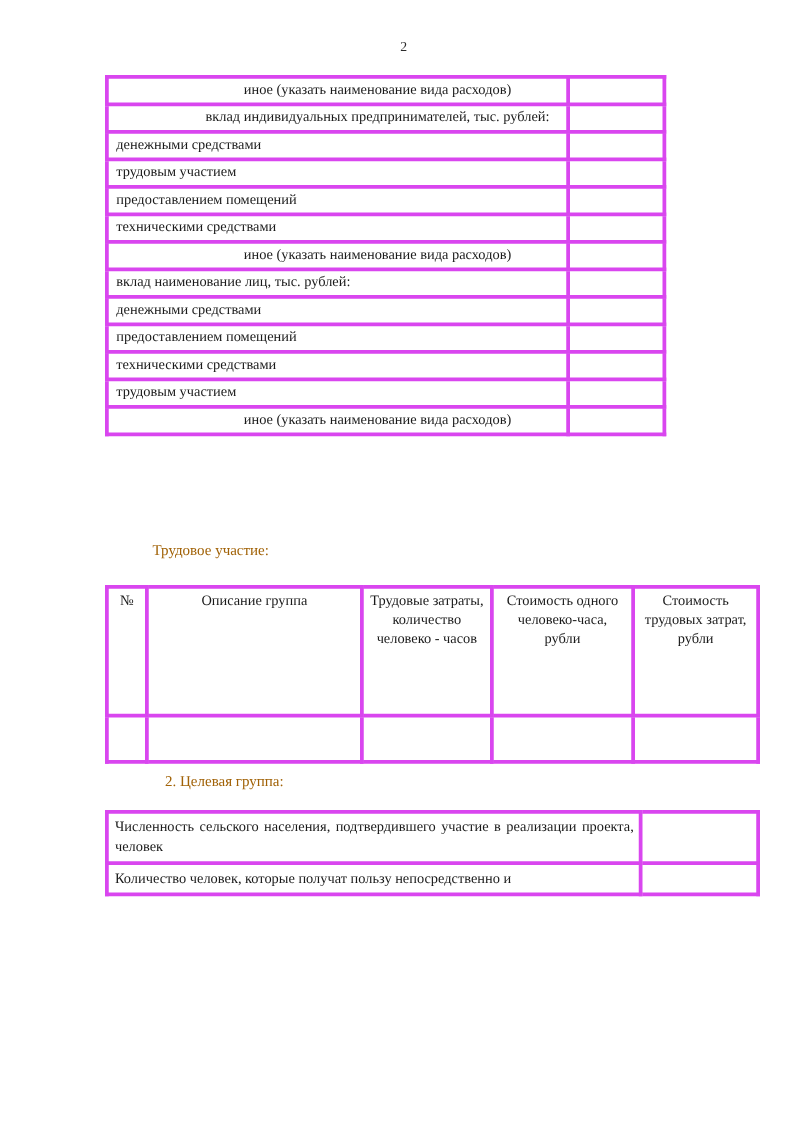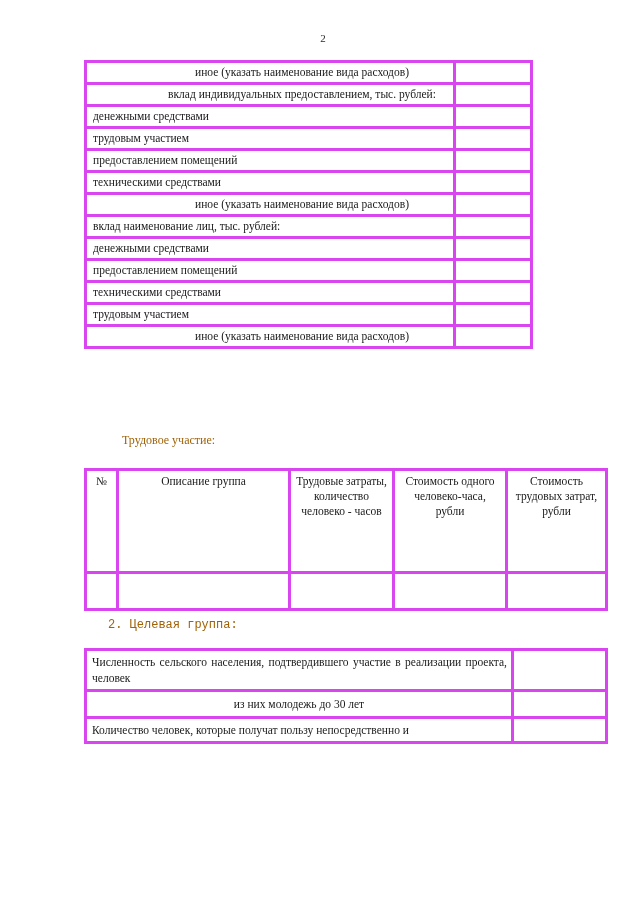--- a/index.html
+++ b/index.html
@@ -79,23 +79,22 @@
     font-size: 12px;
     line-height: 16px;
     color: #a16207;
     white-space: nowrap;
   }
   #heading-labour {
     left: 122px;
     top: 432px;
   }
   #heading-target-group {
-    left: 108px;
+    left: 132px;
     top: 617px;
-    font-family: Liberation Mono, monospace;
   }
 
   
   #table-labour {
     left: 84px;
     top: 468px;
     width: 521px;
   }
   #table-labour td {
     text-align: center;
@@ -151,21 +150,21 @@
       <col style="width:77px">
     </colgroup>
     <tbody>
 
       <tr class="two-line">
         <td class="label">иное (указать наименование вида расходов)</td>
         <td class="value"></td>
       </tr>
 
       <tr class="two-line">
-        <td class="label">вклад индивидуальных предоставлением, тыс. рублей:</td>
+        <td class="label">вклад индивидуальных предпринимателей, тыс. рублей:</td>
         <td class="value"></td>
       </tr>
 
       <tr>
         <td class="label tight">денежными средствами</td>
         <td class="value"></td>
       </tr>
 
       <tr>
         <td class="label tight">трудовым участием</td>
@@ -255,24 +254,20 @@
       <col class="c-text">
       <col class="c-blank">
     </colgroup>
     <tbody>
 
       <tr>
         <td class="just">Численность сельского населения, подтвердившего участие в реализации проекта, человек</td>
         <td class="blank"></td>
       </tr>
 
-      <tr>
-        <td class="center">из них молодежь до 30 лет</td>
-        <td class="blank"></td>
-      </tr>
 
 
       <tr>
         <td class="just nowrap-clip">Количество человек, которые получат пользу непосредственно и</td>
         <td class="blank"></td>
       </tr>
 
     </tbody>
   </table>
 

